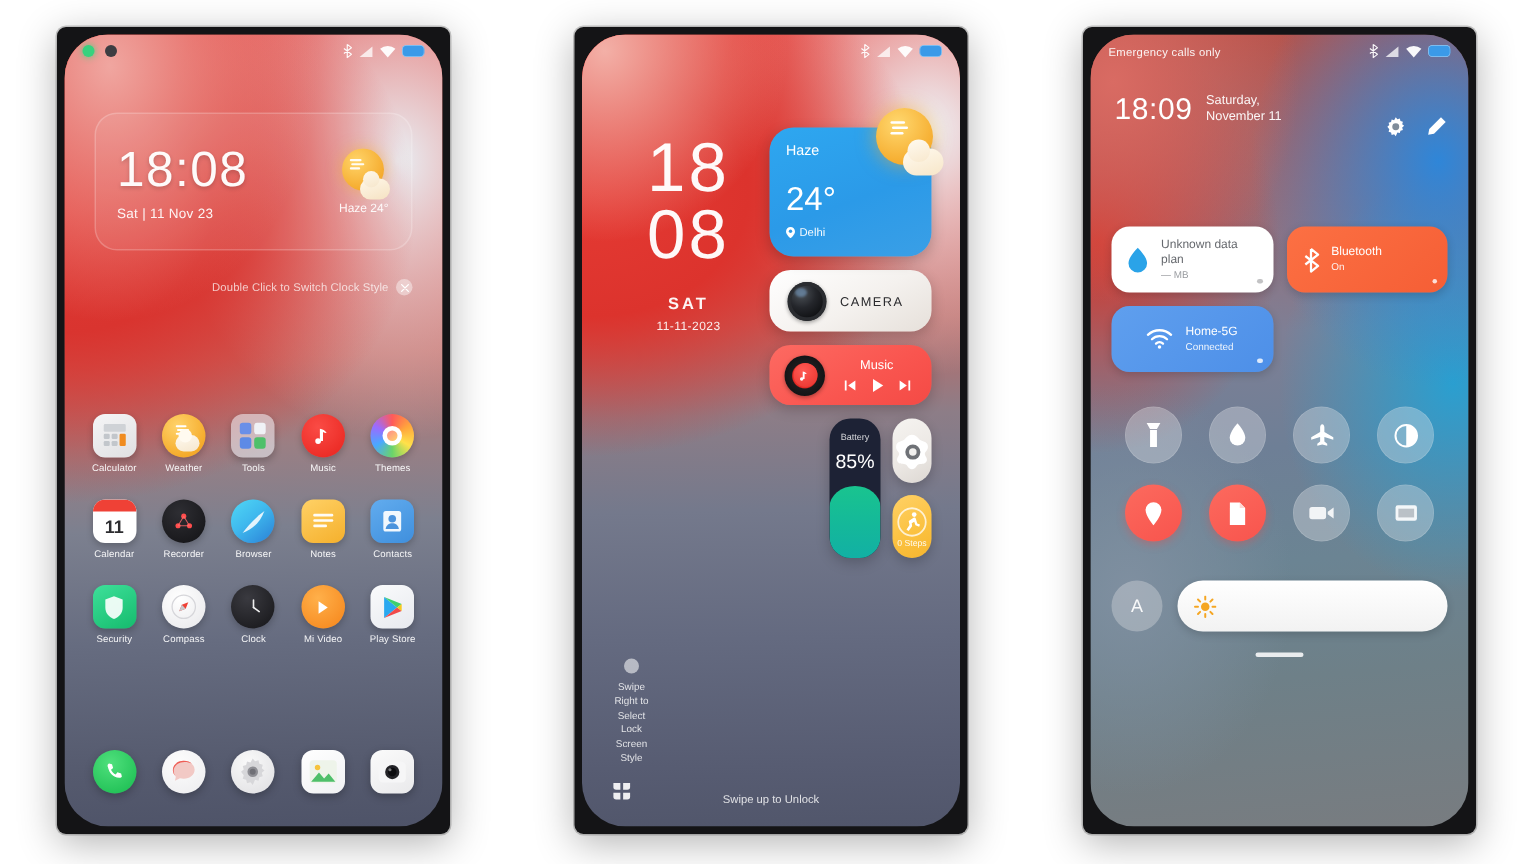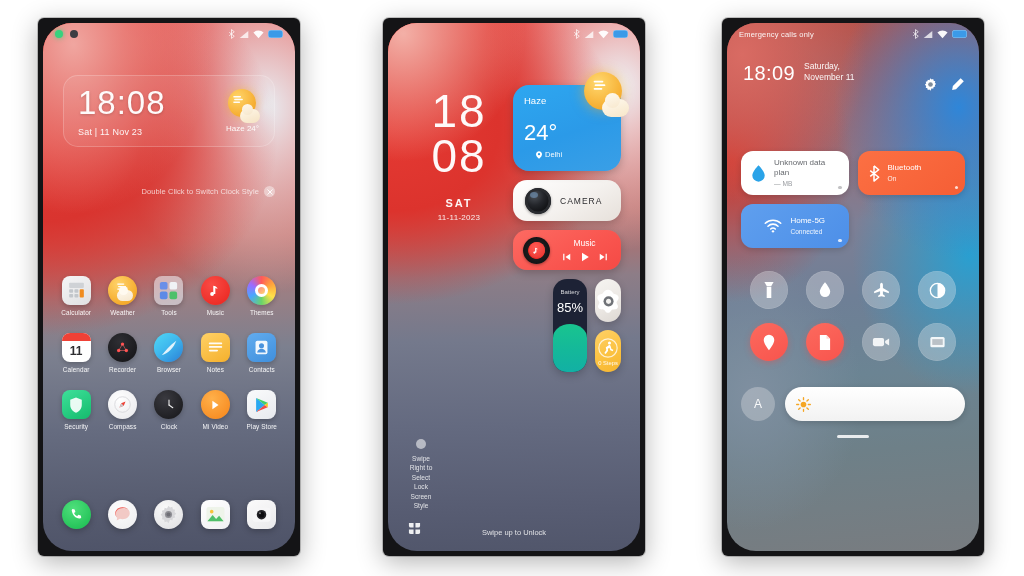--- a/index.html
+++ b/index.html
@@ -74,21 +74,21 @@
   .punch.dark  { background:#3d3d42; }
   .sb-right { display:flex; align-items:center; gap:4px; }
   .sb-ico { opacity:.95; }
   .battpill {
     width:15px; height:7.5px; border-radius:3px; background:#3b9ae8;
     box-shadow:inset 0 0 0 .5px rgba(255,255,255,.45);
   }
 
   
   .lock-card {
-    position:absolute; left:20px; right:20px; top:52px; height:72px;
+    position:absolute; left:20px; right:20px; top:52px; height:92px;
     border-radius:15px;
     background:rgba(255,255,255,.07);
     border:1px solid rgba(255,255,255,.20);
     display:flex; align-items:center; padding:0 14px;
   }
   .lc-left { flex:1; }
   .lc-time {
     font-size:33px; line-height:1; color:rgba(255,255,255,.97);
     font-weight:300; letter-spacing:1px;
     text-shadow:0 1px 3px rgba(0,0,0,.18);
@@ -181,21 +181,21 @@
     position:absolute; bottom:2px; right:0; width:27px;height:18px;border-radius:13px;
     background:linear-gradient(160deg,#fffaf0,#f7e6c8);
   }
   .w-weather .sunbig .cloud::before{
     content:"";position:absolute;left:3px;top:-6px;width:15px;height:15px;border-radius:50%;
     background:linear-gradient(160deg,#fffaf0,#f8e8cd);
   }
   .w-weather .sunbig .haze{position:absolute;top:7px;left:10px;}
   .w-cond { font-size:9.5px; color:#fff; font-weight:400; }
   .w-temp { margin-top:16px; font-size:22px; color:#fff; font-weight:300; line-height:1; }
-  .w-city { margin-top:6px; font-size:7.5px; color:rgba(255,255,255,.95); display:flex; align-items:center; gap:3px;margin-left:12px;}
+  .w-city { margin-top:6px; font-size:7.5px; color:rgba(255,255,255,.95); display:flex; align-items:center; gap:3px;}
 
   .w-camera {
     margin-top:9px; height:41px; border-radius:14px;
     background:linear-gradient(150deg,#ffffff 0%, #f4f1ee 55%, #e6e0da 100%);
     box-shadow:0 3px 9px rgba(0,0,0,.2);
     display:flex; align-items:center; gap:9px; padding:0 12px;
   }
   .cam-lens {
     width:26px;height:26px;border-radius:50%;
     background:radial-gradient(circle at 36% 30%, #4c5157 0%, #24262b 38%, #0d0e10 75%);

